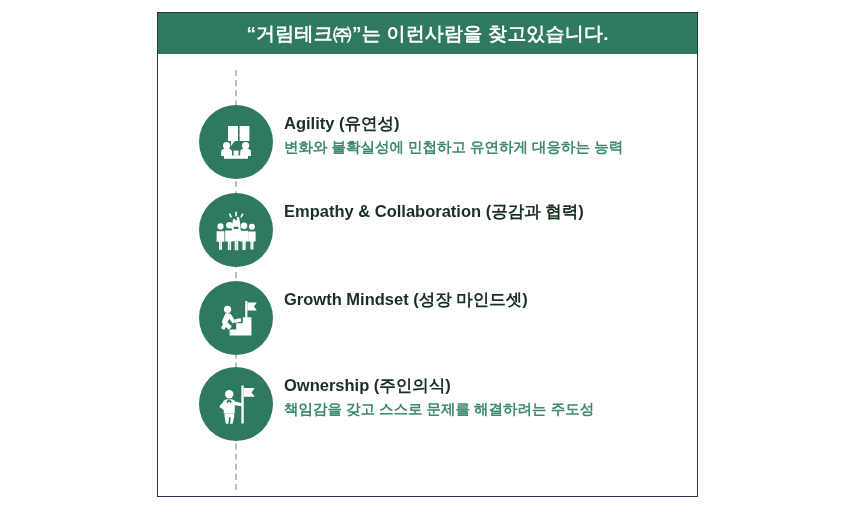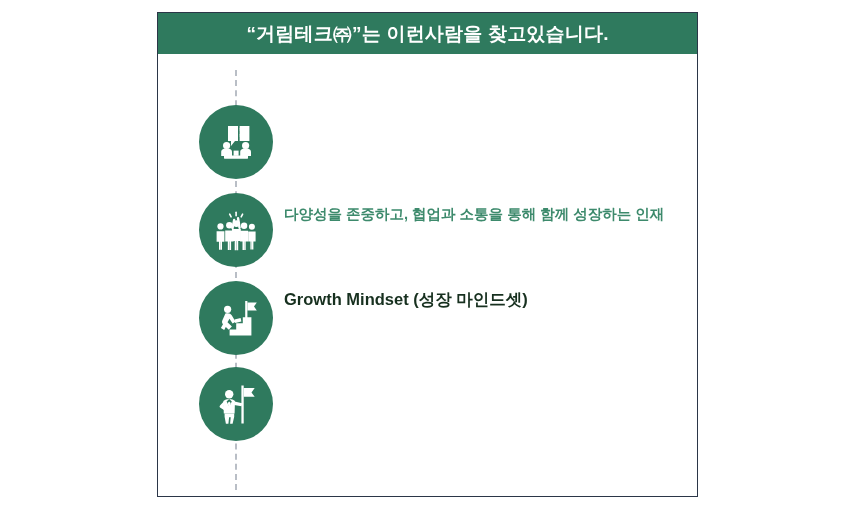--- a/index.html
+++ b/index.html
@@ -150,20 +150,24 @@
               <path d="M9.2 33.8 c0-2.4 2.3-3.6 5.4-3.6 c3.1 0 5.4 1.2 5.4 3.6 v4.1 h-10.8 z"></path>
 
               <circle cx="33.6" cy="27.5" r="3.6"></circle>
               <path d="M28.2 33.8 c0-2.4 2.3-3.6 5.4-3.6 c3.1 0 5.4 1.2 5.4 3.6 v4.1 h-10.8 z"></path>
 
               <rect x="12" y="37.4" width="24" height="3.3" rx="0.6"></rect>
               <rect x="21.6" y="32.6" width="5" height="5.2"></rect>
             </g>
           </svg>
         </div>
+        <div class="item-text">
+          <div class="item-title">Agility (유연성)</div>
+          <div class="item-desc">변화와 불확실성에 민첩하고 유연하게 대응하는 능력</div>
+        </div>
       </div>
 
       <div class="item item-2">
         <div class="item-icon">
           <svg width="48" height="48" viewBox="0 0 48 48" aria-hidden="true">
             <g fill="#ffffff">
 
               <rect x="23.3" y="5.5" width="1.6" height="5" rx="0.8"></rect>
               <rect x="17.6" y="7.2" width="1.6" height="4.6" rx="0.8" transform="rotate(-28 18.4 9.5)"></rect>
               <rect x="29.1" y="7.2" width="1.6" height="4.6" rx="0.8" transform="rotate(28 29.9 9.5)"></rect>
@@ -181,21 +185,21 @@
 
               <circle cx="32.1" cy="19.8" r="3.2"></circle>
               <path d="M28.1 24.8 h8 v10.7 h-2.4 v8.4 h-1.5 v-8.4 h-0.2 v8.4 h-1.5 v-8.4 h-2.4 z"></path>
 
               <circle cx="39.9" cy="20.8" r="3"></circle>
               <path d="M36.2 25.6 h7.4 v10 h-2.2 v7.9 h-1.4 v-7.9 h-0.2 v7.9 h-1.4 v-7.9 h-2.2 z"></path>
             </g>
           </svg>
         </div>
         <div class="item-text">
-          <div class="item-desc">다양성을 존중하고, 협업과 소통을 통해 함께 성장하는 인재</div>
+          <div class="item-title">Empathy &amp; Collaboration (공감과 협력)</div>
         </div>
       </div>
 
       <div class="item item-3">
         <div class="item-icon">
           <svg width="48" height="48" viewBox="0 0 48 48" aria-hidden="true">
             <g fill="#ffffff">
 
               <rect x="33.2" y="7" width="2.2" height="26"></rect>
               <path d="M35.4 8.4 h9.4 l-2.8 4 l2.8 4 h-9.4 z"></path>
@@ -232,18 +236,20 @@
 
               <path d="M11.8 21.6 l-3.6 3.6 c-0.9 0.9 -0.8 2 0.2 2.6 l4.3 2.7 l1.6 -2.8 l-2.7 -1.8 l2.7 -2.6 z"></path>
 
               <path d="M22.6 21.6 l7.6 1.6 l-0.6 3.1 l-7.6 -1.3 z"></path>
 
               <path d="M12.6 33.4 h9.6 v3.4 l-1.6 7 h-2.5 l0.6 -6.6 h-1.6 l-0.7 6.6 h-2.5 l-1.3 -7 z"></path>
             </g>
           </svg>
         </div>
         <div class="item-text">
+          <div class="item-title">Ownership (주인의식)</div>
+          <div class="item-desc">책임감을 갖고 스스로 문제를 해결하려는 주도성</div>
         </div>
       </div>
 
     </div>
   </div>
 </div>
 
 </body></html>

